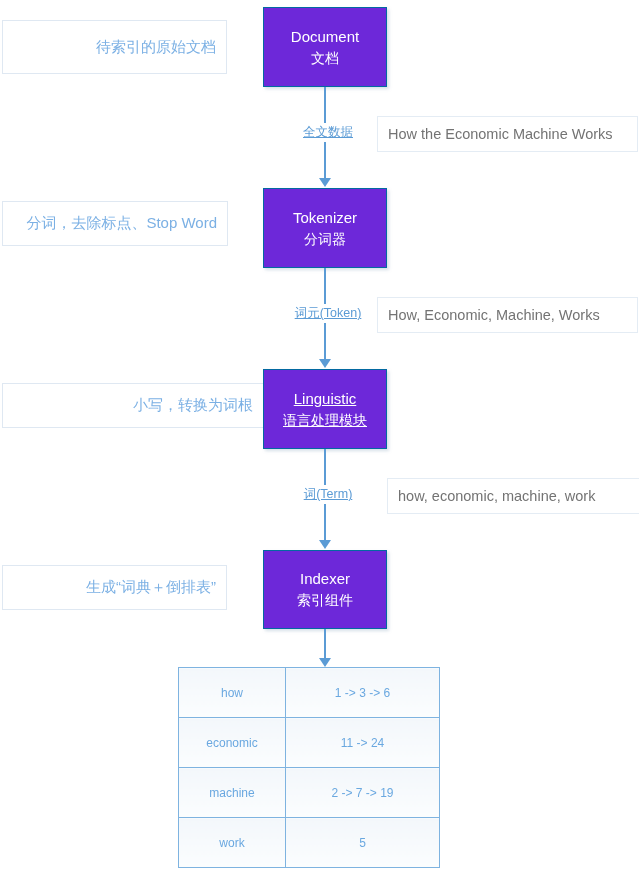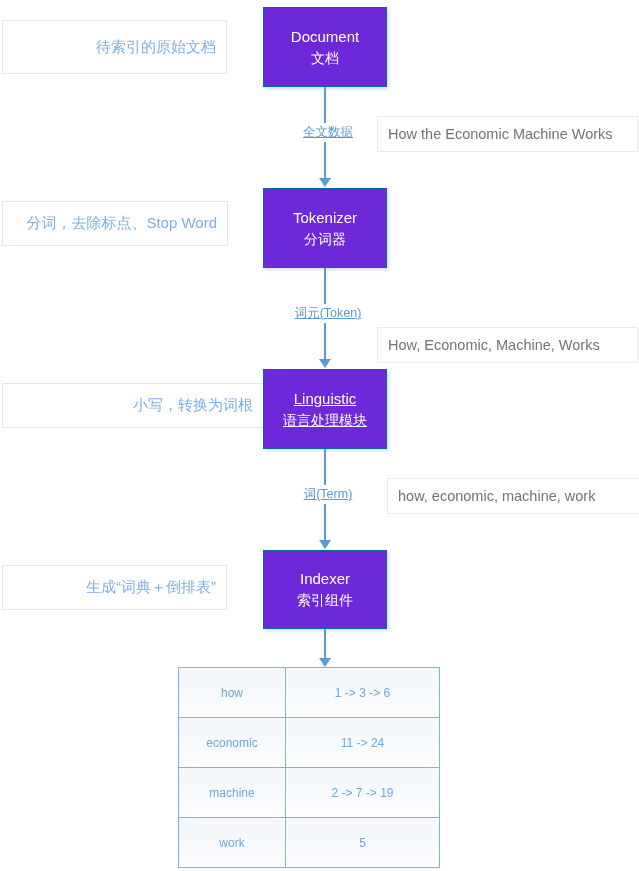--- a/index.html
+++ b/index.html
@@ -157,21 +157,21 @@
 
   <div class="conn" style="left:324px; top:449px; height:92px;"></div>
   <div class="arrowhead" style="left:319px; top:540px;"></div>
   <div class="conn-label" style="left:290px; top:485px; width:70px;">词(Term)</div>
 
   <div class="conn" style="left:324px; top:629px; height:31px;"></div>
   <div class="arrowhead" style="left:319px; top:658px;"></div>
 
   <div class="value-box" style="left:377px; top:116px; width:261px; height:36px;">How the Economic Machine Works</div>
 
-  <div class="value-box" style="left:377px; top:297px; width:261px; height:36px;margin-top:30px;">How, Economic, Machine, Works</div>
+  <div class="value-box" style="left:377px; top:297px; width:261px; height:36px;">How, Economic, Machine, Works</div>
 
   <div class="value-box" style="left:387px; top:478px; width:261px; height:36px;">how, economic, machine, work</div>
 
   <table id="index-table">
     <tbody>
       <tr>
         <td class="term-cell">how</td>
         <td class="post-cell">1 -&gt; 3 -&gt; 6</td>
       </tr>
       <tr>

